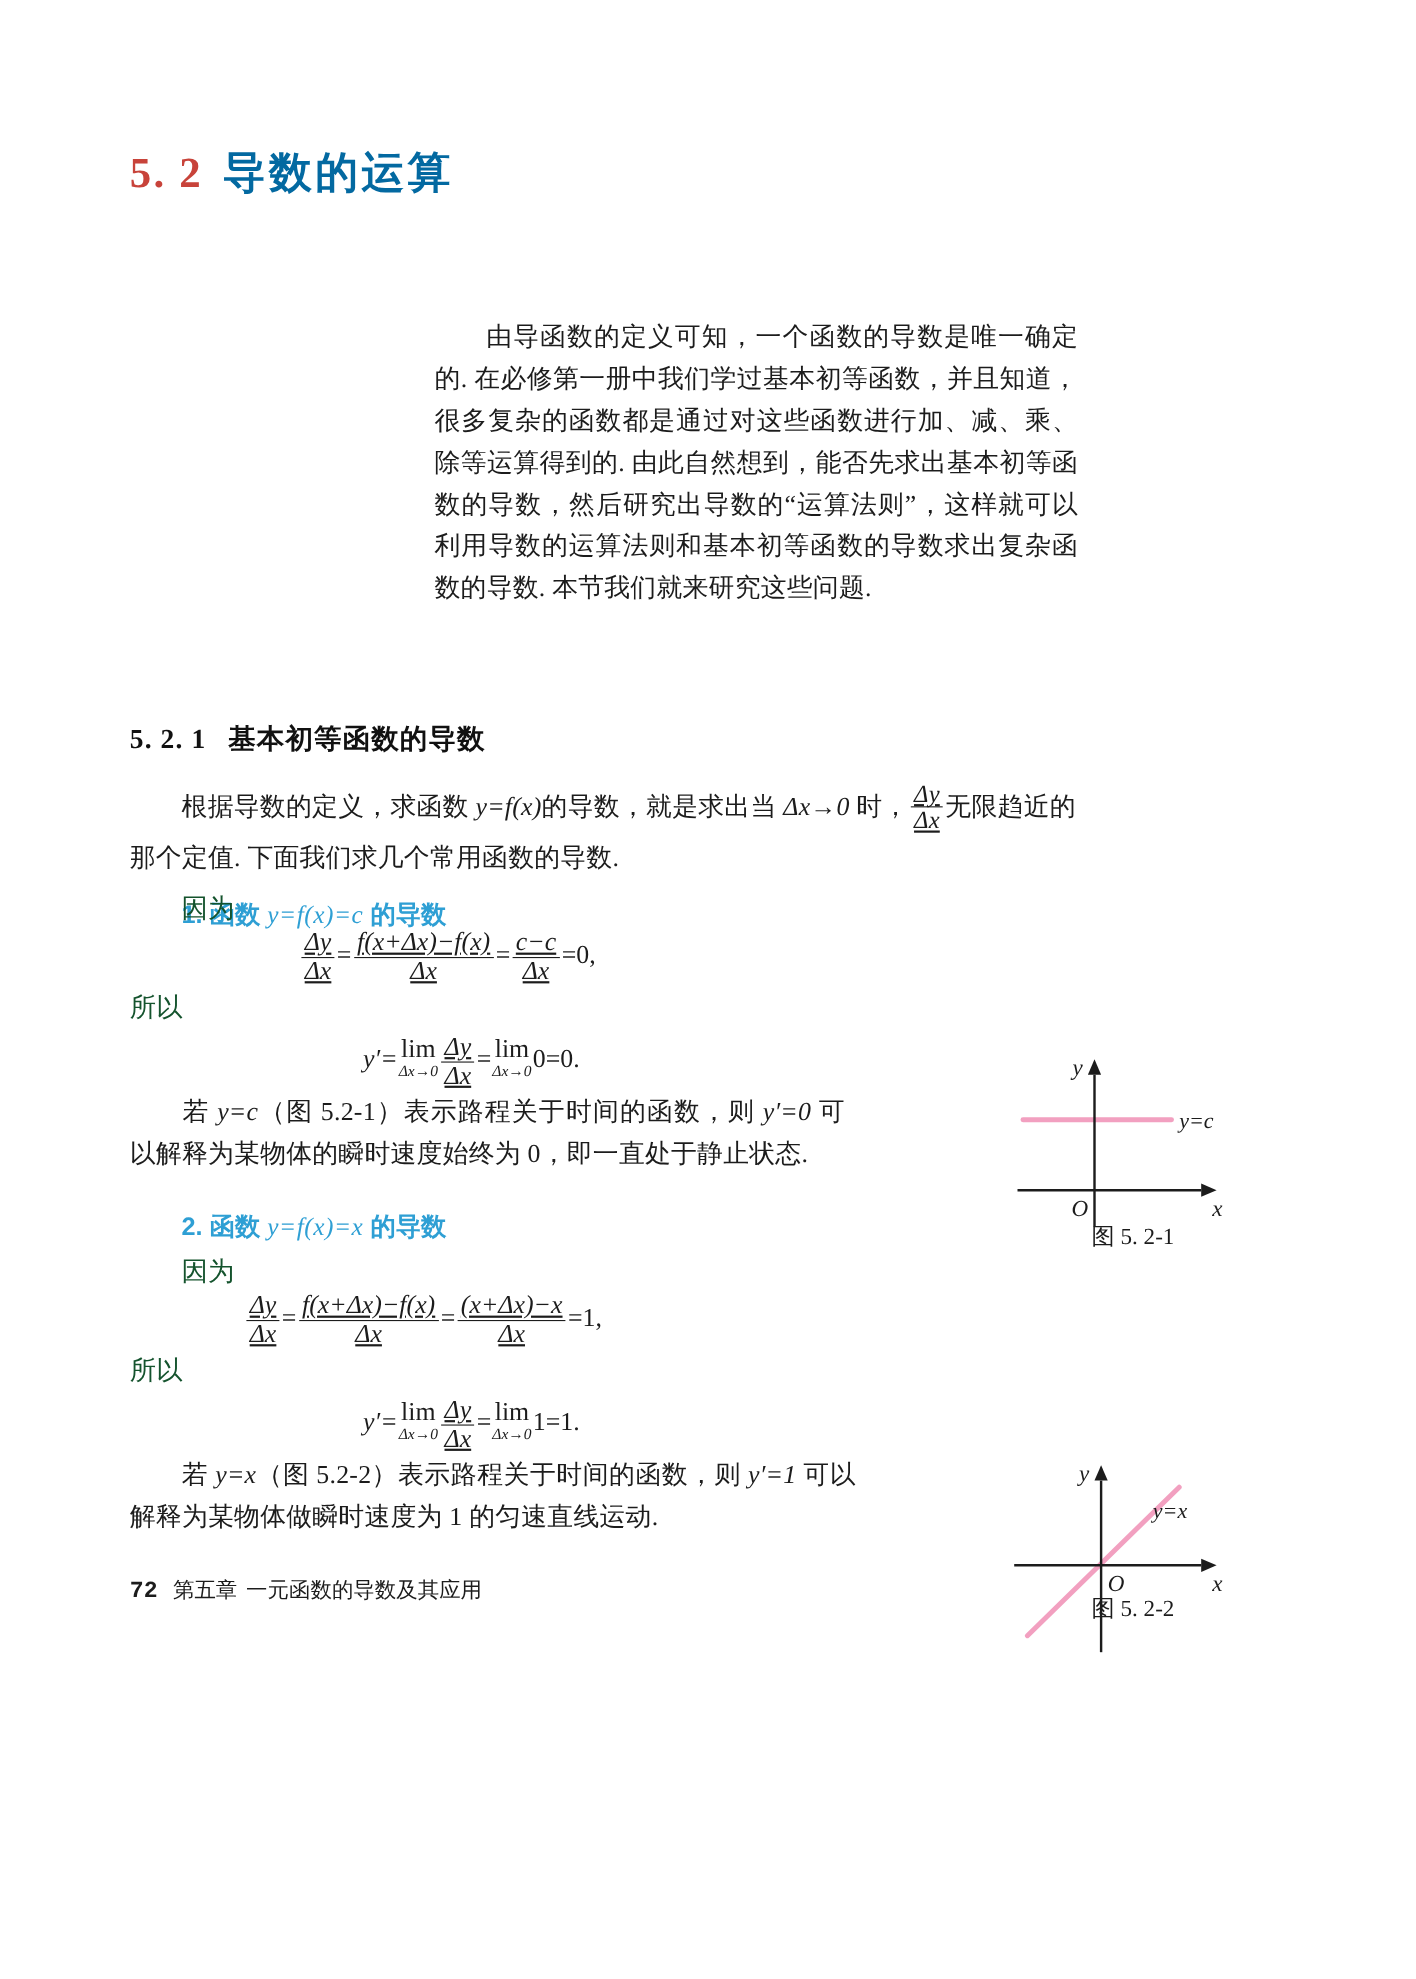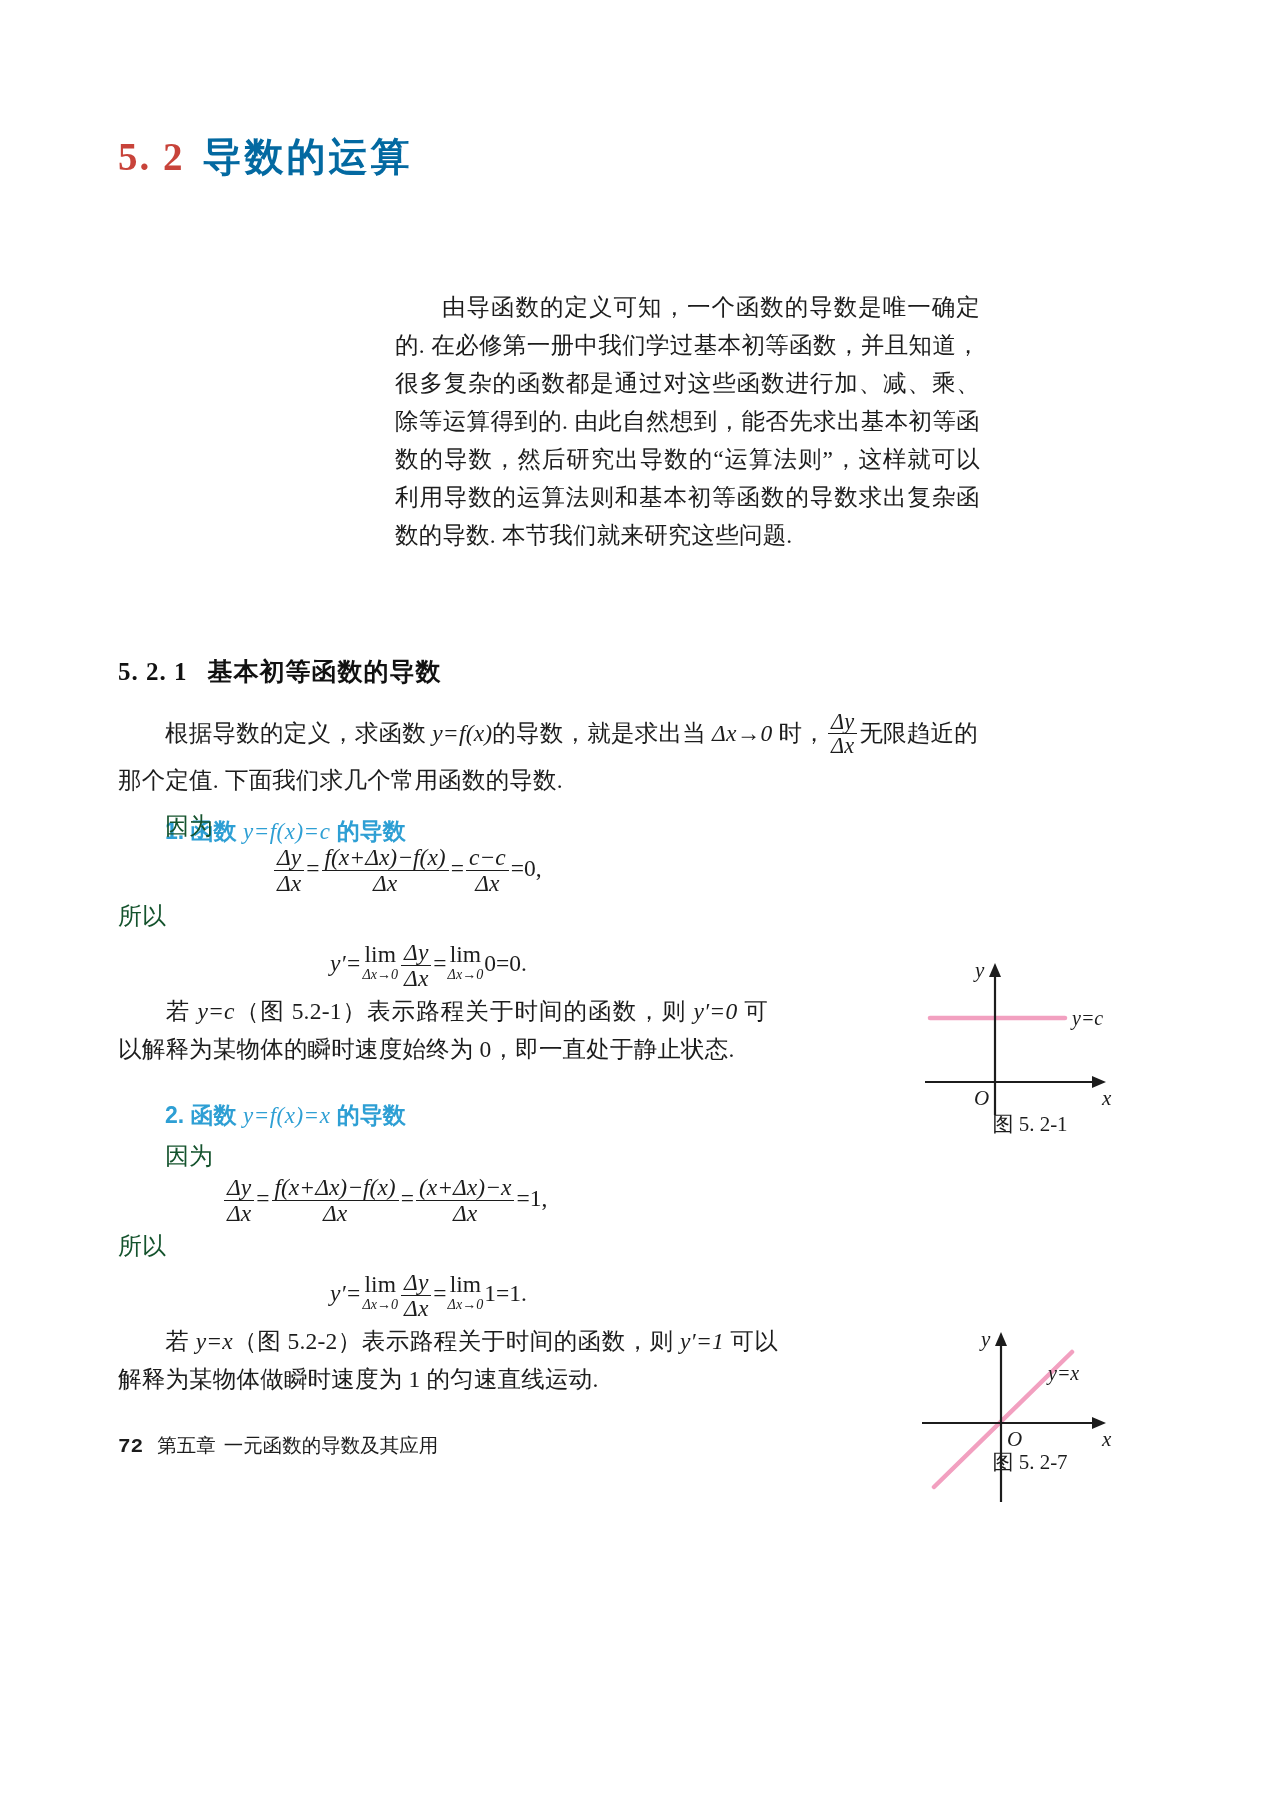--- a/index.html
+++ b/index.html
@@ -96,20 +96,21 @@
   .up { font-style: normal; }
 
   
   .frac {
     display: inline-block;
     vertical-align: -0.55em;
     text-align: center;
     line-height: 1.05;
     font-size: 0.95em;
     margin: 0 2px;
+    text-decoration: underline;
   }
   .frac > .n { display: block; padding: 0 3px; }
   .frac > .d { display: block; border-top: 1.3px solid #1c1c1c; padding: 0 3px; }
 
   .frac.big { font-size: 1em; vertical-align: -0.62em; }
 
   .lim {
     display: inline-block;
     text-align: center;
     line-height: 1;
@@ -251,19 +252,19 @@
       <polygon points="172,107 186,113 172,119" fill="#1c1c1c"></polygon>
 
       <line x1="81" y1="192" x2="81" y2="36" stroke="#1c1c1c" stroke-width="2.2"></line>
       <polygon points="75,36 81,22 87,36" fill="#1c1c1c"></polygon>
       <text x="61" y="36" font-family="Liberation Serif, serif" font-style="italic" font-size="21" fill="#1c1c1c">y</text>
       <text x="182" y="136" font-family="Liberation Serif, serif" font-style="italic" font-size="21" fill="#1c1c1c">x</text>
       <text x="87" y="136" font-family="Liberation Serif, serif" font-style="italic" font-size="21" fill="#1c1c1c">O</text>
       <text x="128" y="70" font-family="Liberation Serif, serif" font-style="italic" font-size="20" fill="#1c1c1c">y=x</text>
     </svg>
   </div>
-  <div class="figcap" style="left:950px; top:1448px; width:160px;">图 5. 2-7</div>
+  <div class="figcap" style="left:950px; top:1448px; width:160px;">图 5. 2-2</div>
 
   <div class="footer">
     <span class="pg">72</span><span class="ch">第五章</span><span>一元函数的导数及其应用</span>
   </div>
 
 </div>
 
 </body></html>

